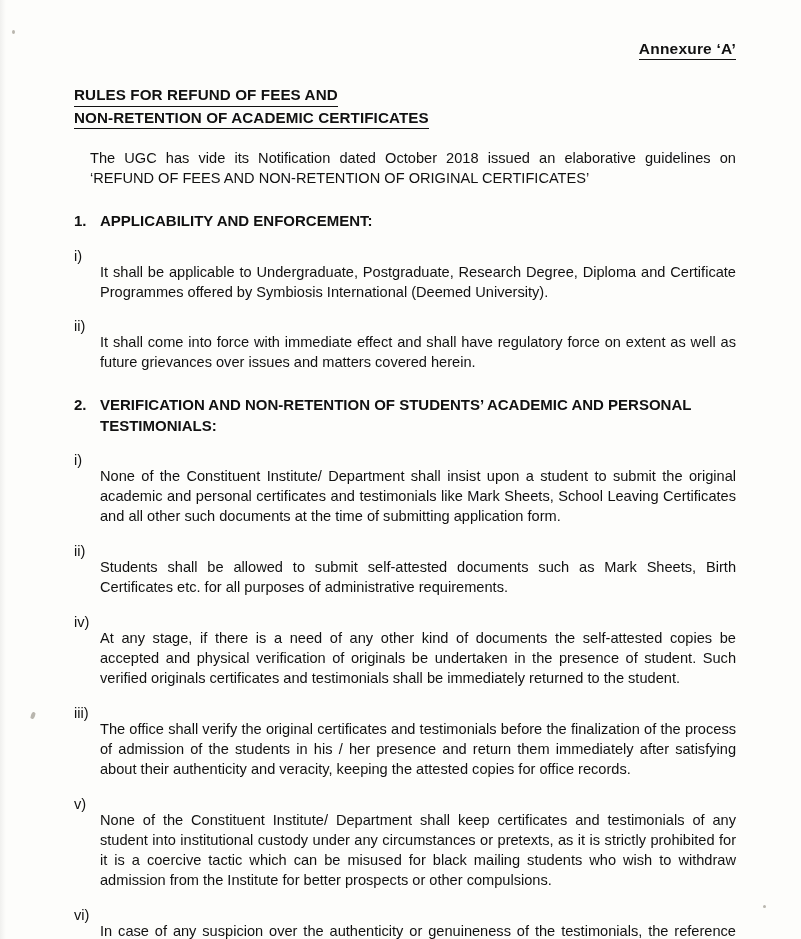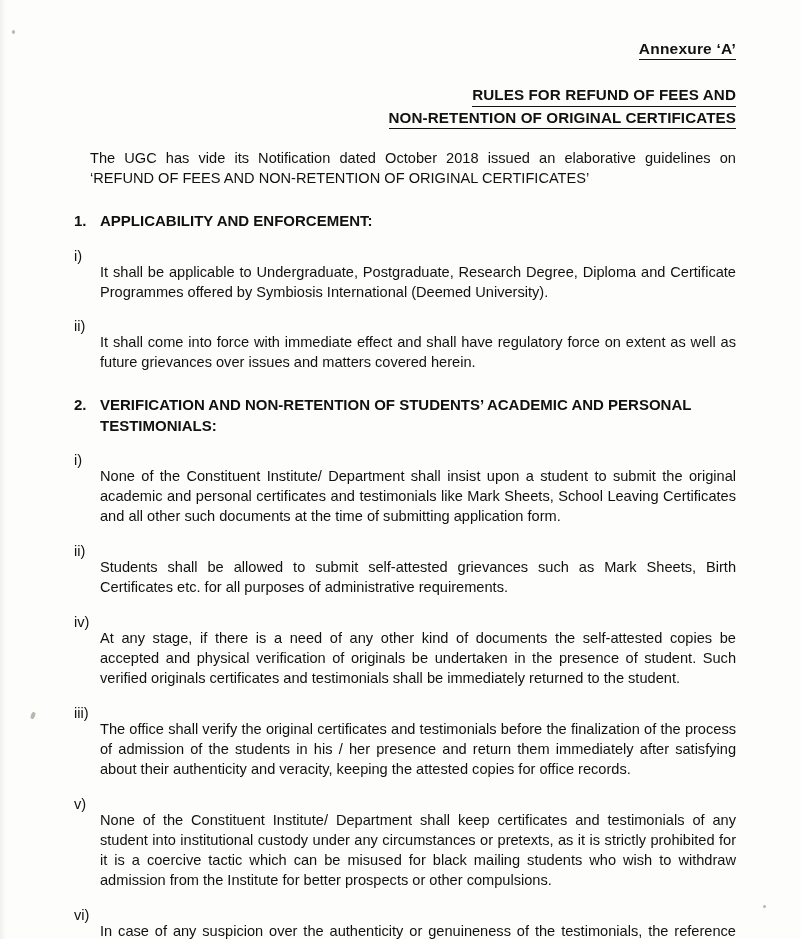--- a/index.html
+++ b/index.html
@@ -36,21 +36,21 @@
     letter-spacing: 0.2px;
     margin-top: 12px;
     margin-bottom: 0;
   }
   .annexure span {
     border-bottom: 1.6px solid #111;
     padding-bottom: 1px;
     display: inline-block;
   }
   .doc-title {
-    text-align: right;
+    text-align: left;
     font-weight: bold;
     font-size: 15.2px;
     line-height: 1.42;
     margin-top: 24px;
     letter-spacing: 0.1px;
   }
   .doc-title .tline {
     display: inline-block;
     border-bottom: 1.5px solid #111;
     padding-bottom: 0px;
@@ -121,21 +121,21 @@
   <div class="speck s3"></div>
 
   <div class="content">
 
     <div class="annexure">
       <span>Annexure ‘A’</span>
     </div>
 
     <div class="doc-title">
       <div><span class="tline">RULES FOR REFUND OF FEES AND</span></div>
-      <div><span class="tline">NON-RETENTION OF ORIGINAL CERTIFICATES</span></div>
+      <div><span class="tline">NON-RETENTION OF ACADEMIC CERTIFICATES</span></div>
     </div>
 
     <p class="intro">The UGC has vide its Notification dated October 2018 issued an elaborative guidelines on ‘REFUND OF FEES AND NON-RETENTION OF ORIGINAL CERTIFICATES’</p>
 
     <div class="section-head">
       <div class="num">1.</div>
       <div class="txt">APPLICABILITY AND ENFORCEMENT:</div>
     </div>
     <div class="clause">
       <div class="marker">i)</div>
@@ -149,21 +149,21 @@
     <div class="section-head">
       <div class="num">2.</div>
       <div class="txt">VERIFICATION AND NON-RETENTION OF STUDENTS’ ACADEMIC AND PERSONAL TESTIMONIALS:</div>
     </div>
     <div class="clause">
       <div class="marker">i)</div>
       <div class="body">None of the Constituent Institute/ Department shall insist upon a student to submit the original academic and personal certificates and testimonials like Mark Sheets, School Leaving Certificates and all other such documents at the time of submitting application form.</div>
     </div>
     <div class="clause">
       <div class="marker">ii)</div>
-      <div class="body">Students shall be allowed to submit self-attested grievances such as Mark Sheets, Birth Certificates etc. for all purposes of administrative requirements.</div>
+      <div class="body">Students shall be allowed to submit self-attested documents such as Mark Sheets, Birth Certificates etc. for all purposes of administrative requirements.</div>
     </div>
     <div class="clause">
       <div class="marker">iv)</div>
       <div class="body">At any stage, if there is a need of any other kind of documents the self-attested copies be accepted and physical verification of originals be undertaken in the presence of student. Such verified originals certificates and testimonials shall be immediately returned to the student.</div>
     </div>
     <div class="clause">
       <div class="marker">iii)</div>
       <div class="body">The office shall verify the original certificates and testimonials before the finalization of the process of admission of the students in his / her presence and return them immediately after satisfying about their authenticity and veracity, keeping the attested copies for office records.</div>
     </div>
     <div class="clause">

